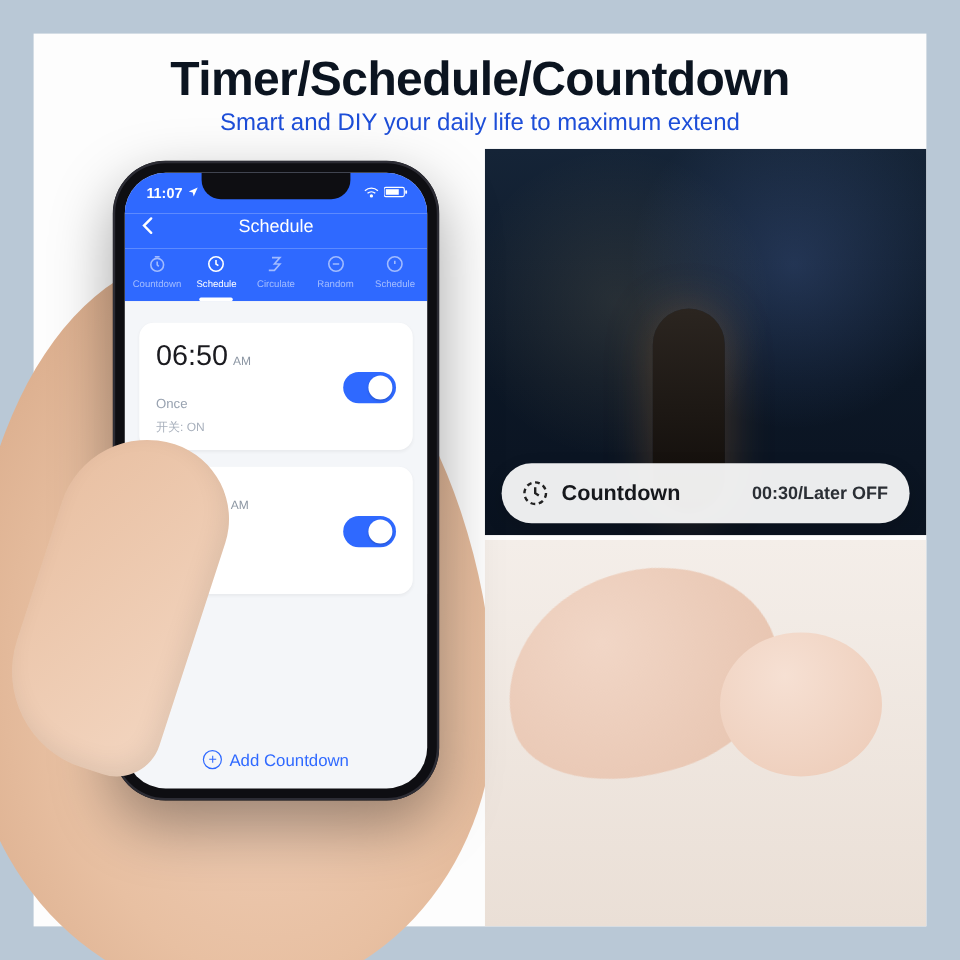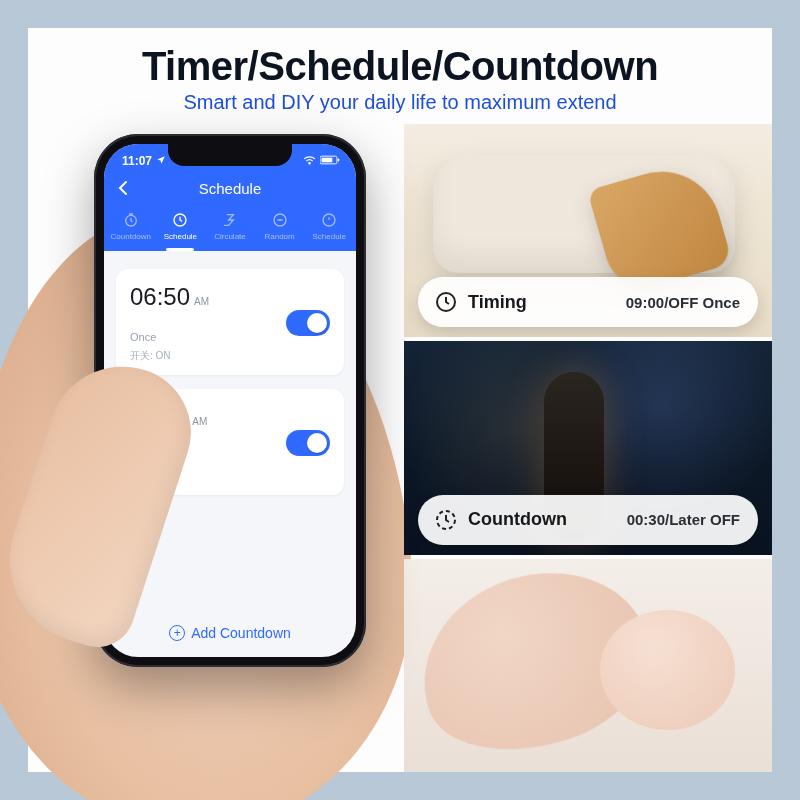--- a/index.html
+++ b/index.html
@@ -403,33 +403,20 @@
             <span class="plus">+</span>
             <span>Add Countdown</span>
           </div>
         </div>
       </div>
 
       <div class="thumb"></div>
     </div>
 
     <div class="right">
-      <div class="panel">
-        <div class="photo living"></div>
-        <div class="badge">
-          <span class="bi">
-            <svg width="24" height="24" viewBox="0 0 24 24" fill="none" stroke="#222" stroke-width="2">
-                <circle cx="12" cy="12" r="9"></circle>
-                <path d="M12 7v5l3 2"></path>
-              </svg>
-          </span>
-          <span class="bt">Timing</span>
-          <span class="bv">09:00/OFF Once</span>
-        </div>
-      </div>
 
       <div class="panel">
         <div class="photo night"></div>
         <div class="badge">
           <span class="bi">
             <svg width="24" height="24" viewBox="0 0 24 24" fill="none" stroke="#222" stroke-width="2">
                 <circle cx="12" cy="12" r="9" stroke-dasharray="4 3"></circle>
                 <path d="M12 7v5l3 2"></path>
               </svg>
           </span>

